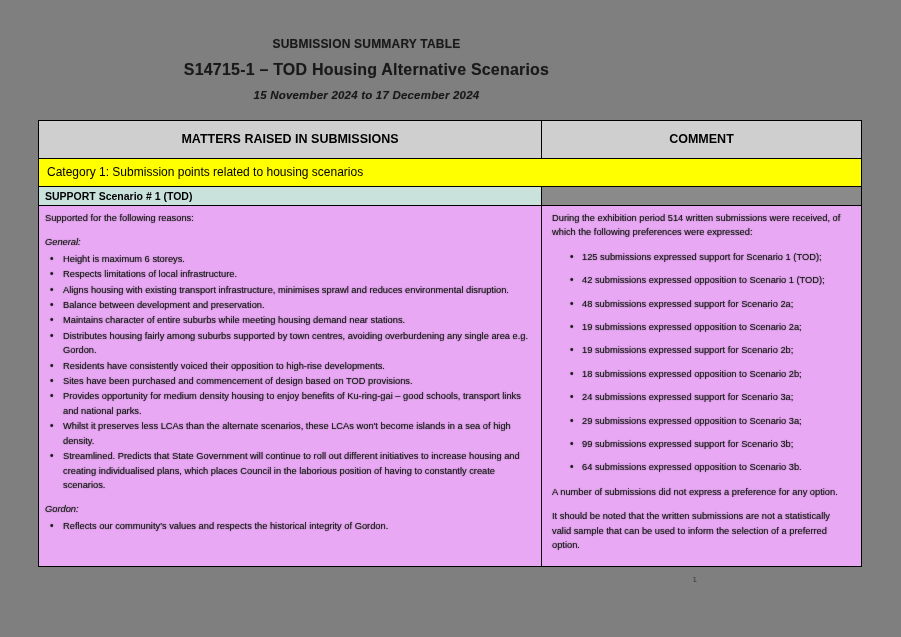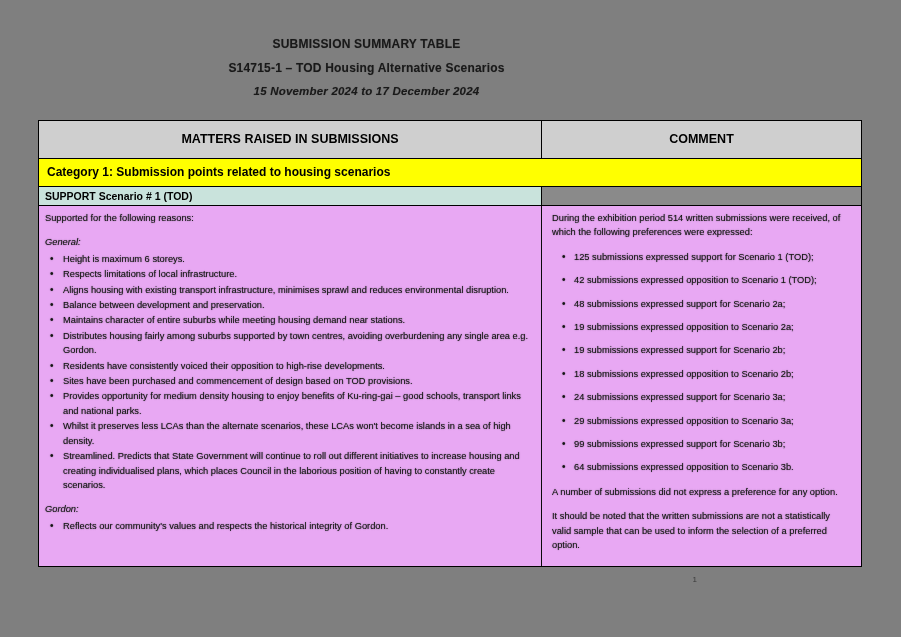--- a/index.html
+++ b/index.html
@@ -24,21 +24,21 @@
   .doc-header .line {
     font-size: 11.5px;
     font-weight: bold;
     color: #111;
     letter-spacing: 0.2px;
     line-height: 1.0;
     margin-bottom: 12px;
     text-shadow: 0 0 1px rgba(0,0,0,0.35);
   }
   .doc-header .line.t1 { font-size: 12px; }
-  .doc-header .line.t2 { font-size: 12px; }
+  .doc-header .line.t2 { font-size: 16px; }
   .doc-header .line.t3 { font-size: 11.5px; font-style: italic; }
 
   .table-wrap {
     position: absolute;
     left: 38px;
     top: 120px;
     width: 824px;
     border: 1px solid #000;
     box-sizing: border-box;
     background: #8a8a8a;
@@ -68,21 +68,21 @@
     color: #000;
     padding: 11px 6px 12px 6px;
     box-sizing: border-box;
   }
   .cat-row {
     background: #ffff00;
     border-bottom: 1px solid #000;
   }
   .cat-cell {
     background: #ffff00;
-    font-weight: bold;
+    font-weight: normal;
     font-size: 12px;
     color: #000;
     padding: 6px 8px 7px 8px;
     width: 100%;
     box-sizing: border-box;
   }
   .support-row {
     border-bottom: 1px solid #000;
   }
   .support-cell {
@@ -136,21 +136,21 @@
   }
   .gap { height: 9px; }
   .right-intro { margin: 0 0 10px 0; }
   ul.rbullets {
     margin: 0;
     padding-left: 18px;
     list-style: none;
   }
   ul.rbullets li {
     position: relative;
-    margin: 0 0 9px 4px;
+    margin: 0 0 9px 12px;
   }
   ul.rbullets li:before {
     content: "\2022";
     position: absolute;
     left: -12px;
     top: -1px;
     font-size: 10px;
   }
   .rpara { margin: 10px 0 0 0; }
   .page-num {

